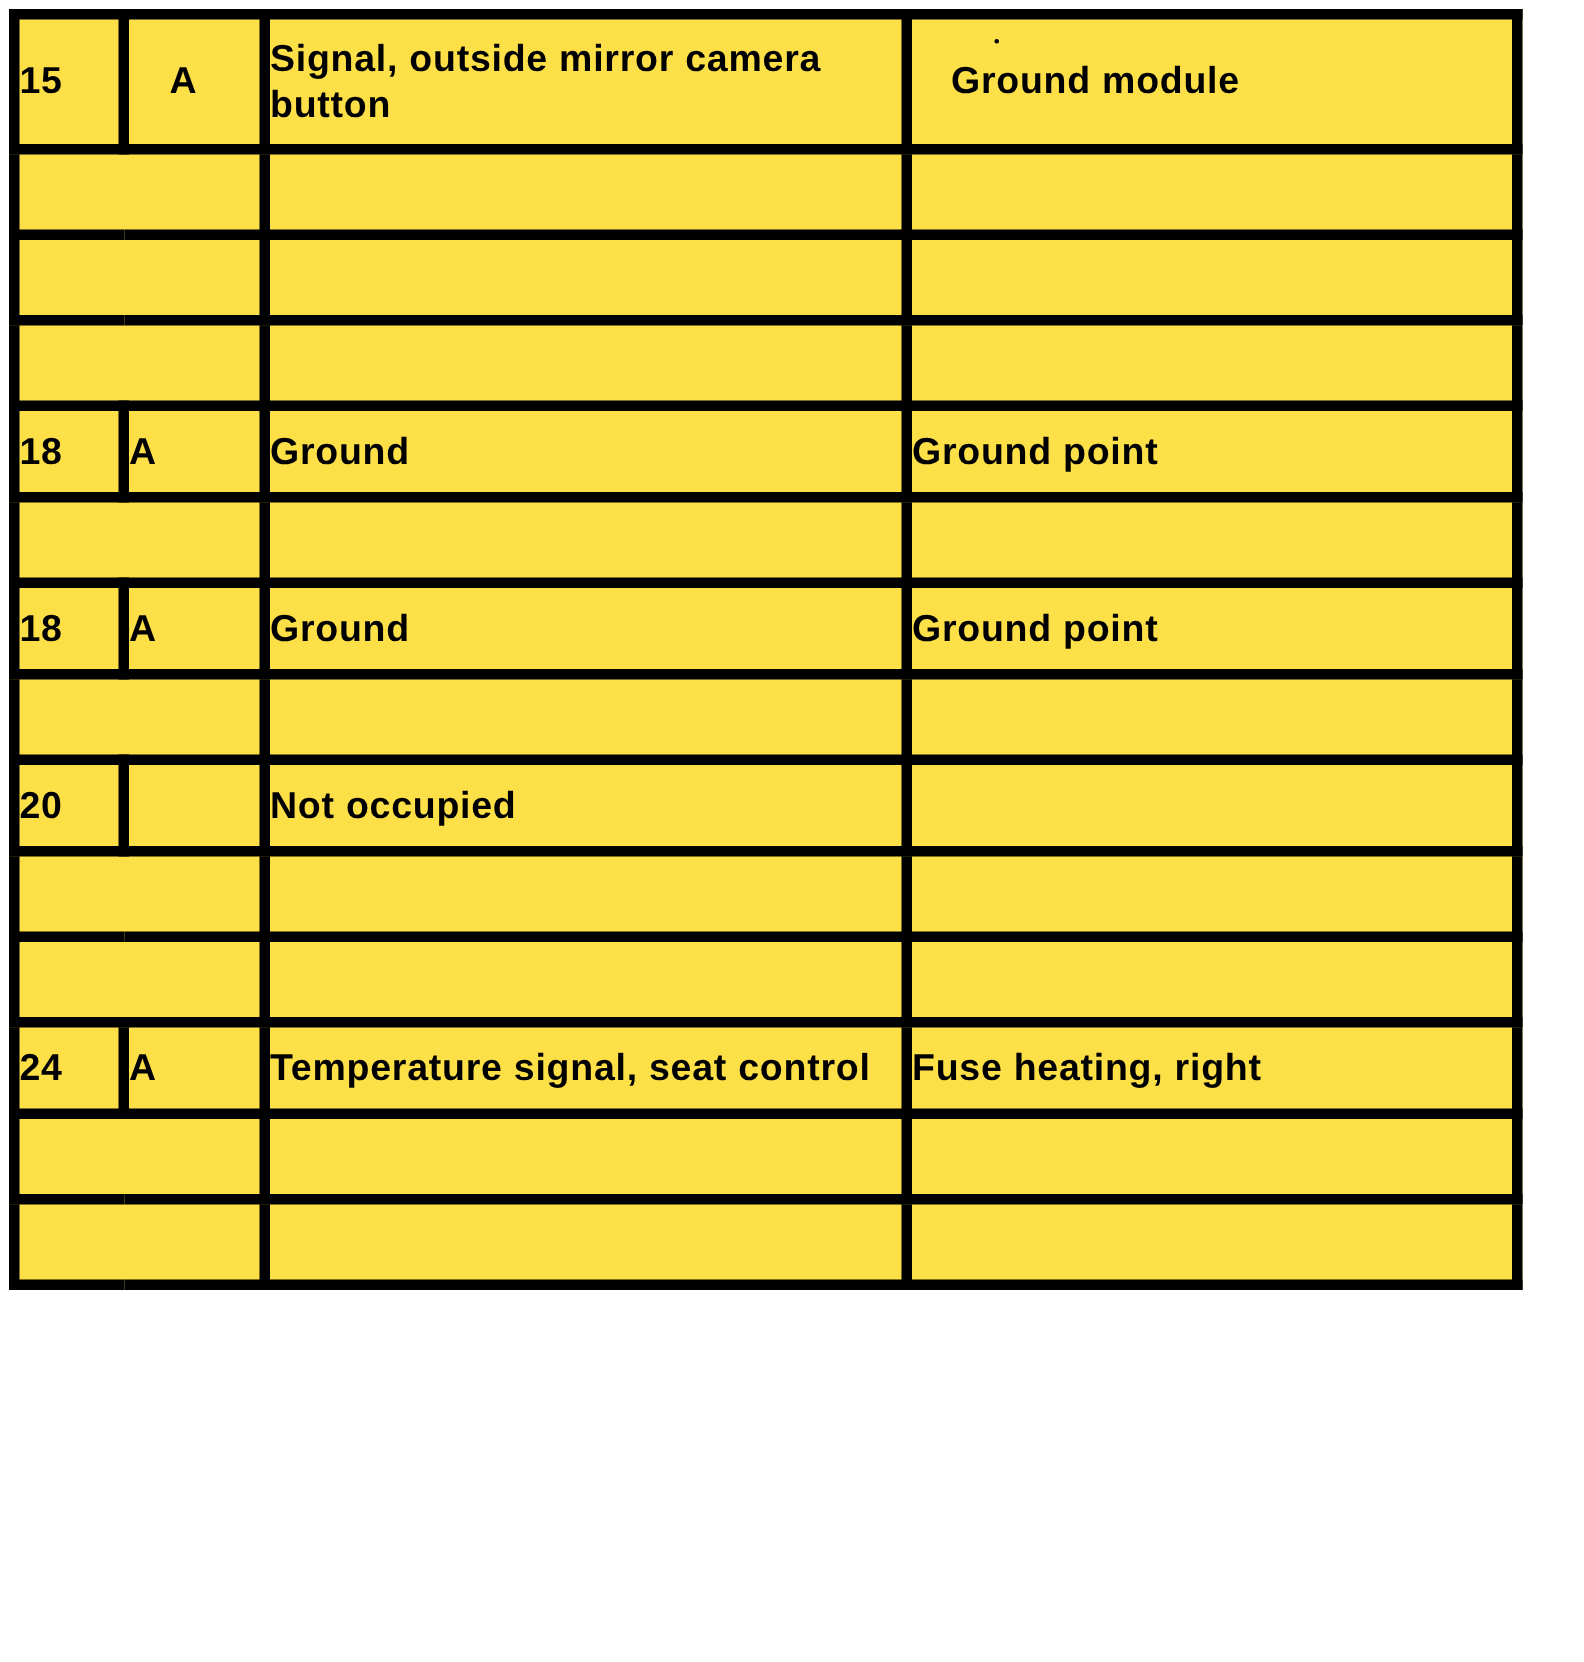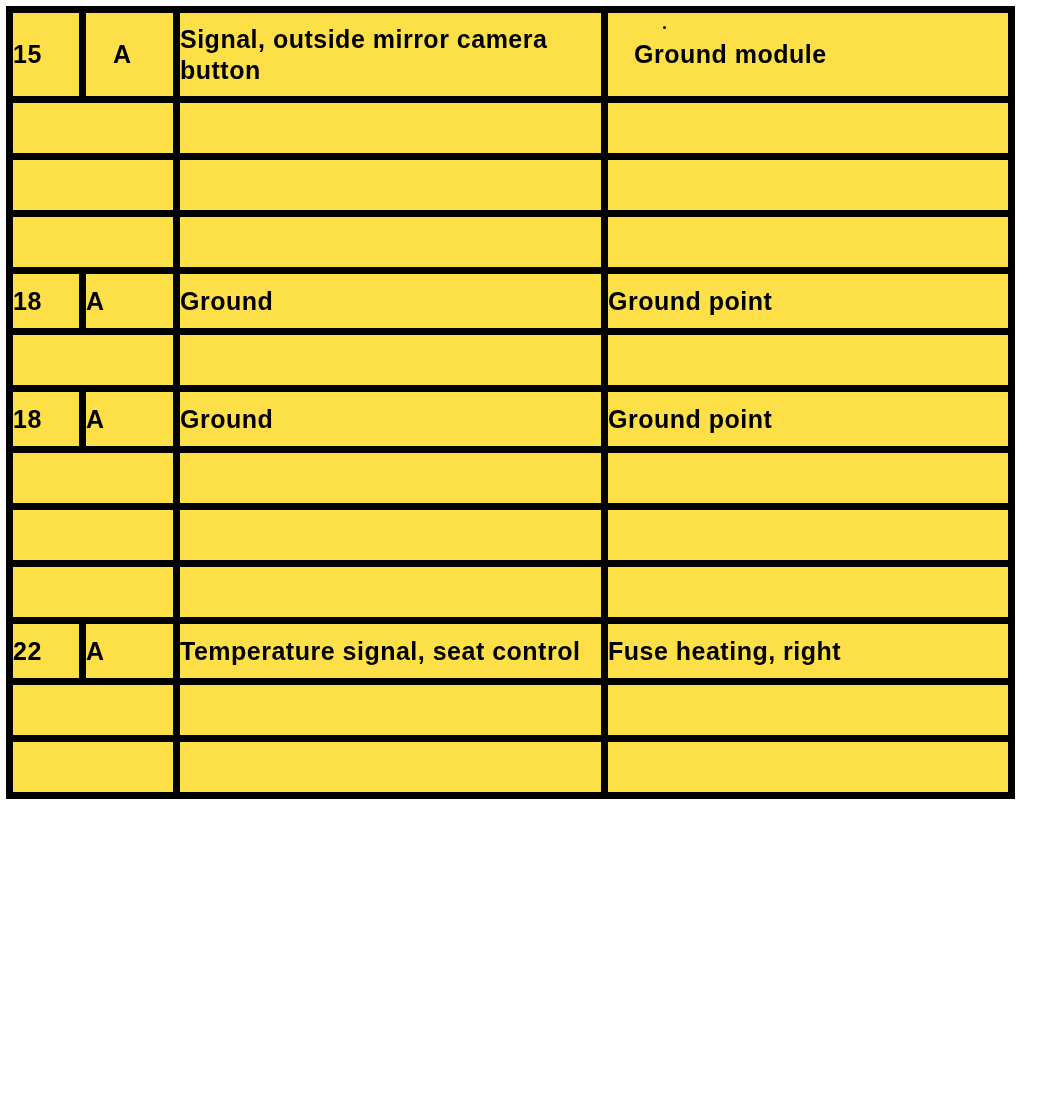--- a/index.html
+++ b/index.html
@@ -105,34 +105,40 @@
       <td class="c-type">A</td>
       <td class="c-sig">Ground</td>
       <td class="c-conn">Ground point</td>
     </tr>
     <tr class="row-spacer">
       <td colspan="2"></td>
       <td></td>
       <td></td>
     </tr>
 
+    <tr class="row-content">
+      <td class="c-pin">20</td>
+      <td class="c-type"></td>
+      <td class="c-sig">Not occupied</td>
+      <td class="c-conn"></td>
+    </tr>
     <tr class="row-spacer">
       <td colspan="2"></td>
       <td></td>
       <td></td>
     </tr>
 
     <tr class="row-spacer">
       <td colspan="2"></td>
       <td></td>
       <td></td>
     </tr>
 
     <tr class="row-content">
-      <td class="c-pin">22</td>
+      <td class="c-pin">24</td>
       <td class="c-type">A</td>
       <td class="c-sig">Temperature signal, seat control</td>
       <td class="c-conn">Fuse heating, right</td>
     </tr>
     <tr class="row-spacer">
       <td colspan="2"></td>
       <td></td>
       <td></td>
     </tr>
 

